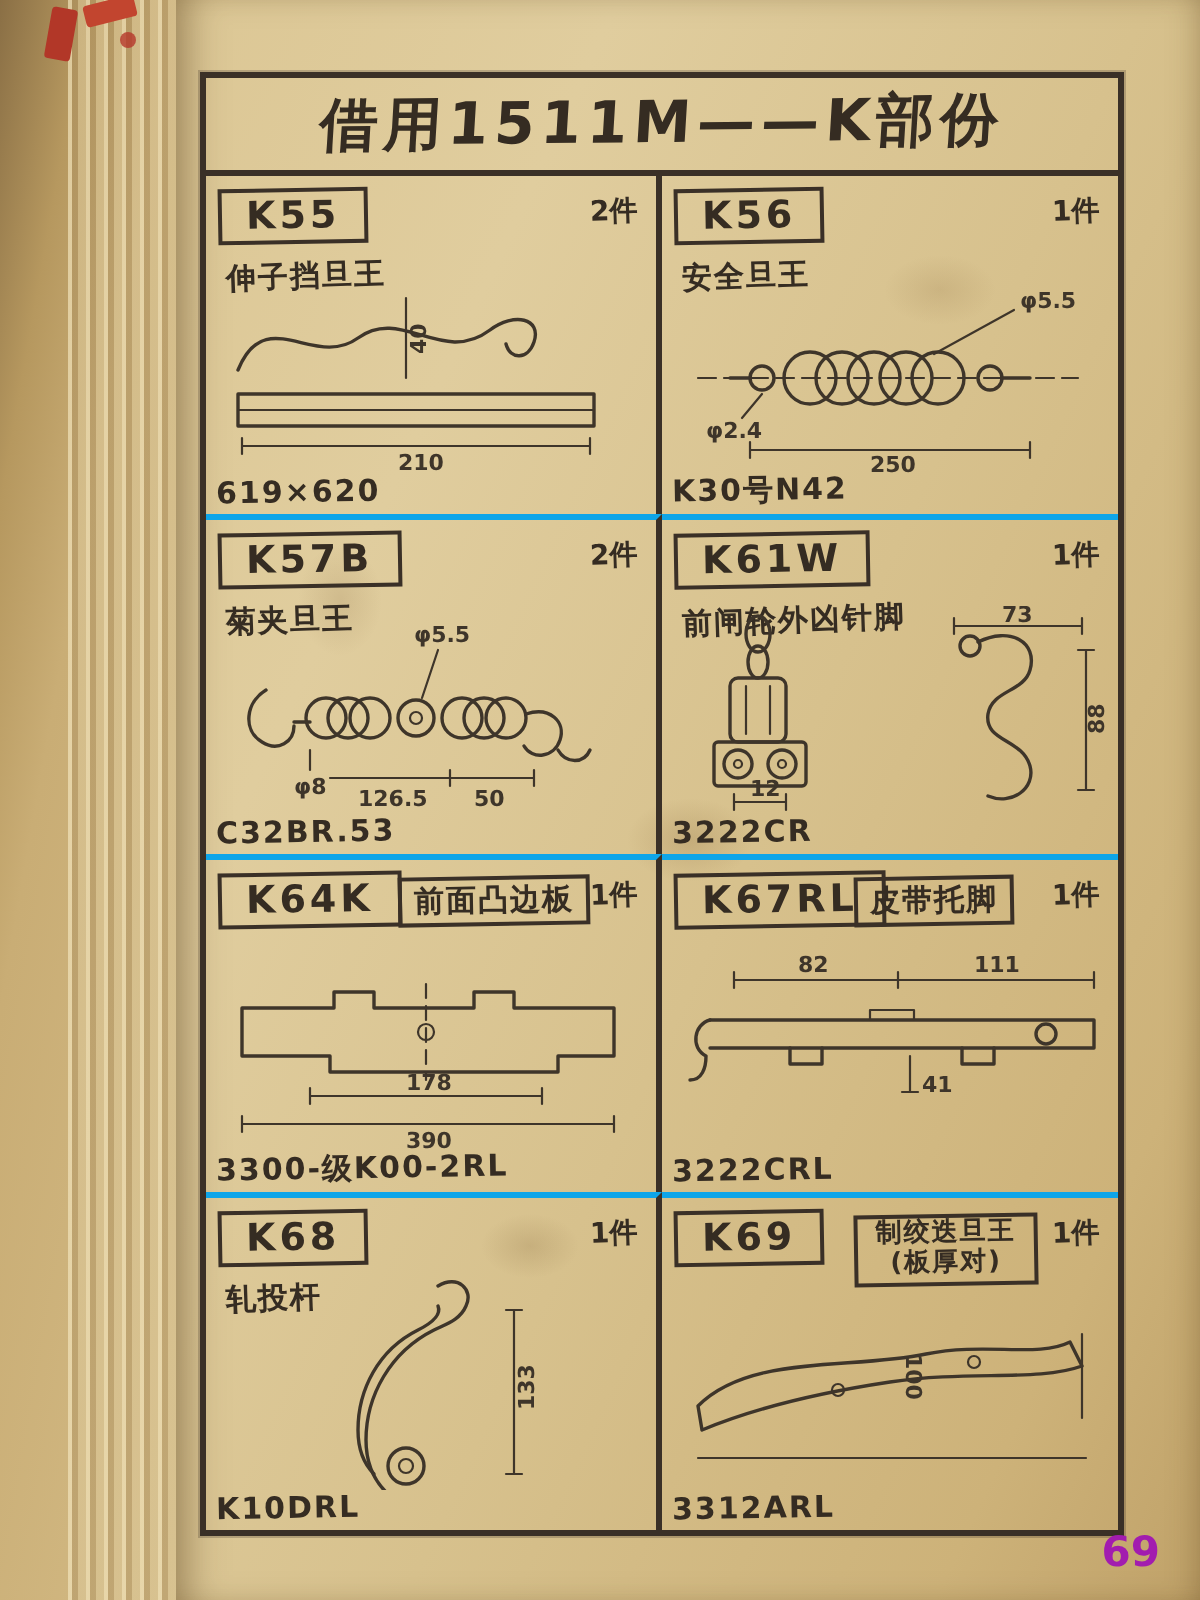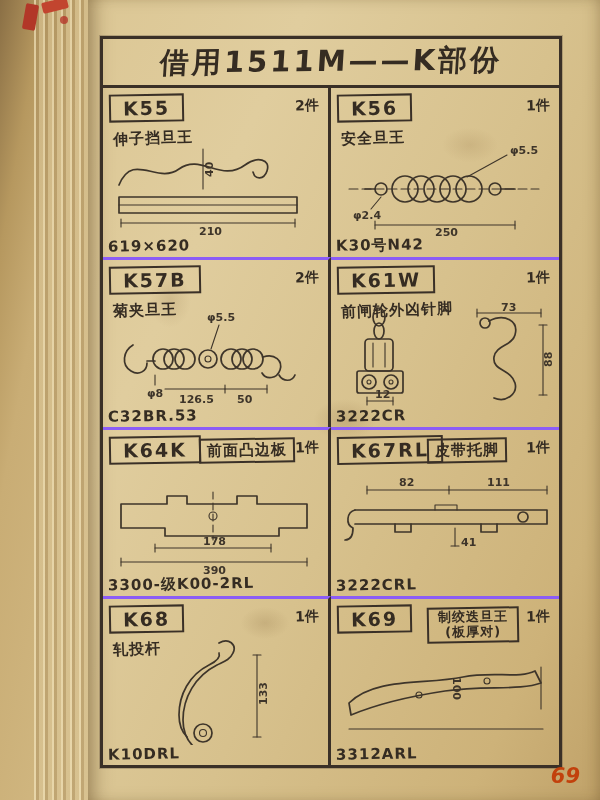--- a/index.html
+++ b/index.html
@@ -41,21 +41,21 @@
   .title-row{
     height:46px;flex:0 0 46px;display:flex;align-items:center;justify-content:center;
     border-bottom:3px solid #3a3027;
   }
   .title-row .t{
     font-size:29px;font-weight:bold;letter-spacing:3px;
     transform:skewX(-4deg) rotate(-0.5deg);
     white-space:nowrap;
   }
   .grid{flex:1;display:grid;grid-template-columns:1fr 1fr;grid-auto-rows:1fr;}
-  .cell{position:relative;border-top:3px solid #8b5cf6;overflow:hidden;}
+  .cell{position:relative;border-top:3px solid #0ea5e9;overflow:hidden;}
   .cell:nth-child(1),.cell:nth-child(2){border-top:none;text-align:center;}
   .cell:nth-child(odd){border-right:3px solid #3a3027;}
 
   .partno{
     position:absolute;top:6px;left:6px;
     border:2.5px solid #3a3027;padding:1px 12px;
     font-size:19px;font-weight:bold;letter-spacing:2px;
     transform:rotate(-1deg);
   }
   .qty{position:absolute;top:9px;right:9px;font-size:14px;font-weight:bold;transform:rotate(-2deg);}
@@ -70,21 +70,21 @@
   .footer-code{
     position:absolute;bottom:2px;left:5px;font-size:15px;font-weight:bold;
     letter-spacing:1px;transform:rotate(-1deg);white-space:nowrap;
   }
   svg.drawing{position:absolute;left:4px;bottom:20px;}
   svg.drawing *{vector-effect:non-scaling-stroke;}
   .ink{stroke:#3e352a;stroke-width:1.7;fill:none;stroke-linecap:round;stroke-linejoin:round;}
   .ink.thin{stroke-width:1.1;}
   .dimtxt{font-size:11px;fill:#3e352a;font-weight:bold;font-family:"DejaVu Sans",sans-serif;}
   .page-num{
-    position:absolute;right:20px;bottom:12px;font-size:21px;font-weight:bold;color:#c2410c;font-style:italic;
+    position:absolute;right:20px;bottom:12px;font-size:21px;font-weight:bold;color:#a21caf;
   }
 </style>
 </head>
 <body>
 
 <div class="page-edges"></div>
 <div class="sheet"></div>
 <div class="stain s1"></div>
 <div class="stain s2"></div>
 <div class="stain s3"></div>

